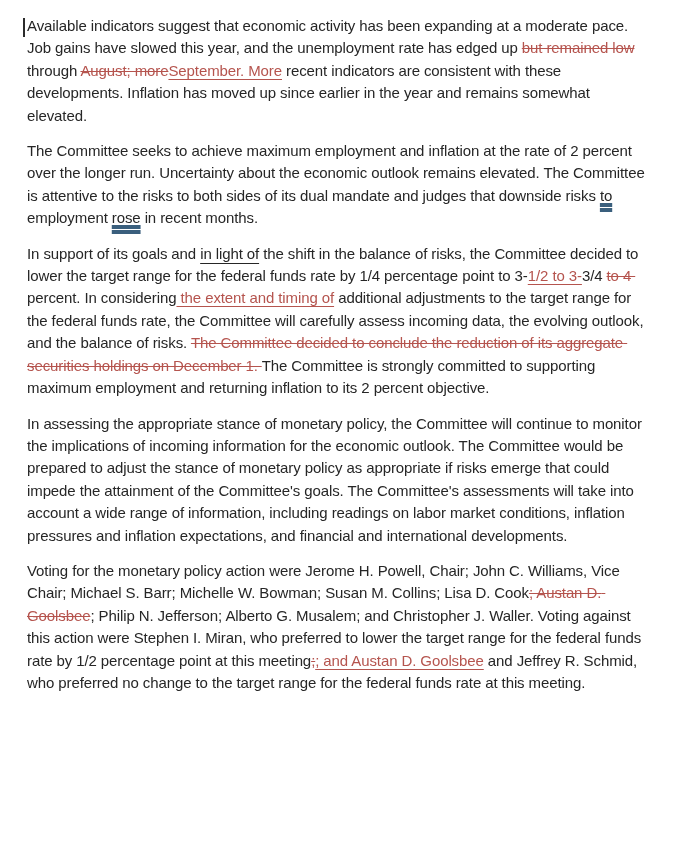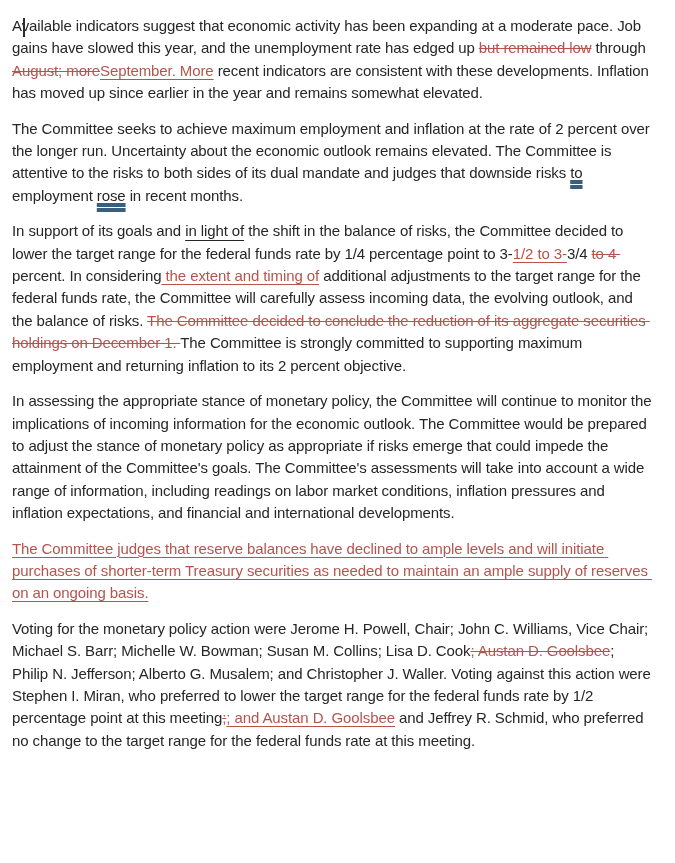--- a/index.html
+++ b/index.html
@@ -11,21 +11,21 @@
   }
   html,body{margin:0;padding:0;background:#ffffff;}
   body{
     width:675px;height:863px;overflow:hidden;
     font-family:"Liberation Sans", sans-serif;
   }
   .page{
     position:relative;
     box-sizing:border-box;
     width:675px;height:863px;
-    padding:15px 22px 0 12px;
+    padding:15px 22px 0 27px;
     background:#ffffff;
   }
   .para{
     margin:0 0 13px 0;
     font-size:15px;
     line-height:22.4px;
     letter-spacing:-0.1px;
     color:var(--text-color);
     text-align:left;
   }
@@ -67,16 +67,15 @@
 </head>
 <body>
 
 <div class="page">
   <div class="caret"></div>
   <div>
       <p class="para"><span class="run">Available indicators suggest that economic activity has been expanding at a moderate pace. Job gains have slowed this year, and the unemployment rate has edged up </span><span class="run run-del">but remained low</span><span class="run"> through </span><span class="run run-del">August; more</span><span class="run run-ins">September. More</span><span class="run"> recent indicators are consistent with these developments. Inflation has moved up since earlier in the year and remains somewhat elevated.</span></p>
       <p class="para"><span class="run">The Committee seeks to achieve maximum employment and inflation at the rate of 2 percent over the longer run. Uncertainty about the economic outlook remains elevated. The Committee is attentive to the risks to both sides of its dual mandate and judges that downside risks </span><span class="run run-dbl">to</span><span class="run"> employment </span><span class="run run-dbl">rose</span><span class="run"> in recent months.</span></p>
       <p class="para"><span class="run">In support of its goals and </span><span class="run run-dot">in light of</span><span class="run"> the shift in the balance of risks, the Committee decided to lower the target range for the federal funds rate by 1/4 percentage point to 3-</span><span class="run run-ins">1/2 to 3-</span><span class="run">3/4 </span><span class="run run-del">to 4 </span><span class="run">percent. In considering</span><span class="run run-ins"> the extent and timing of</span><span class="run"> additional adjustments to the target range for the federal funds rate, the Committee will carefully assess incoming data, the evolving outlook, and the balance of risks. </span><span class="run run-del">The Committee decided to conclude the reduction of its aggregate securities holdings on December 1. </span><span class="run">The Committee is strongly committed to supporting maximum employment and returning inflation to its 2 percent objective.</span></p>
       <p class="para"><span class="run">In assessing the appropriate stance of monetary policy, the Committee will continue to monitor the implications of incoming information for the economic outlook. The Committee would be prepared to adjust the stance of monetary policy as appropriate if risks emerge that could impede the attainment of the Committee's goals. The Committee's assessments will take into account a wide range of information, including readings on labor market conditions, inflation pressures and inflation expectations, and financial and international developments.</span></p>
-      <p class="para"><span class="run run-ins">The Committee judges that reserve balances have declined to ample levels and will initiate purchases of shorter-term Treasury securities as needed to maintain an ample supply of reserves on an ongoing basis.</span></p>
       <p class="para"><span class="run">Voting for the monetary policy action were Jerome H. Powell, Chair; John C. Williams, Vice Chair; Michael S. Barr; Michelle W. Bowman; Susan M. Collins; Lisa D. Cook</span><span class="run run-del">; Austan D. Goolsbee</span><span class="run">; Philip N. Jefferson; Alberto G. Musalem; and Christopher J. Waller. Voting against this action were Stephen I. Miran, who preferred to lower the target range for the federal funds rate by 1/2 percentage point at this meeting</span><span class="run run-del">;</span><span class="run run-ins">; and Austan D. Goolsbee</span><span class="run"> and Jeffrey R. Schmid, who preferred no change to the target range for the federal funds rate at this meeting.</span></p>
     </div>
 </div>
 
 </body></html>

